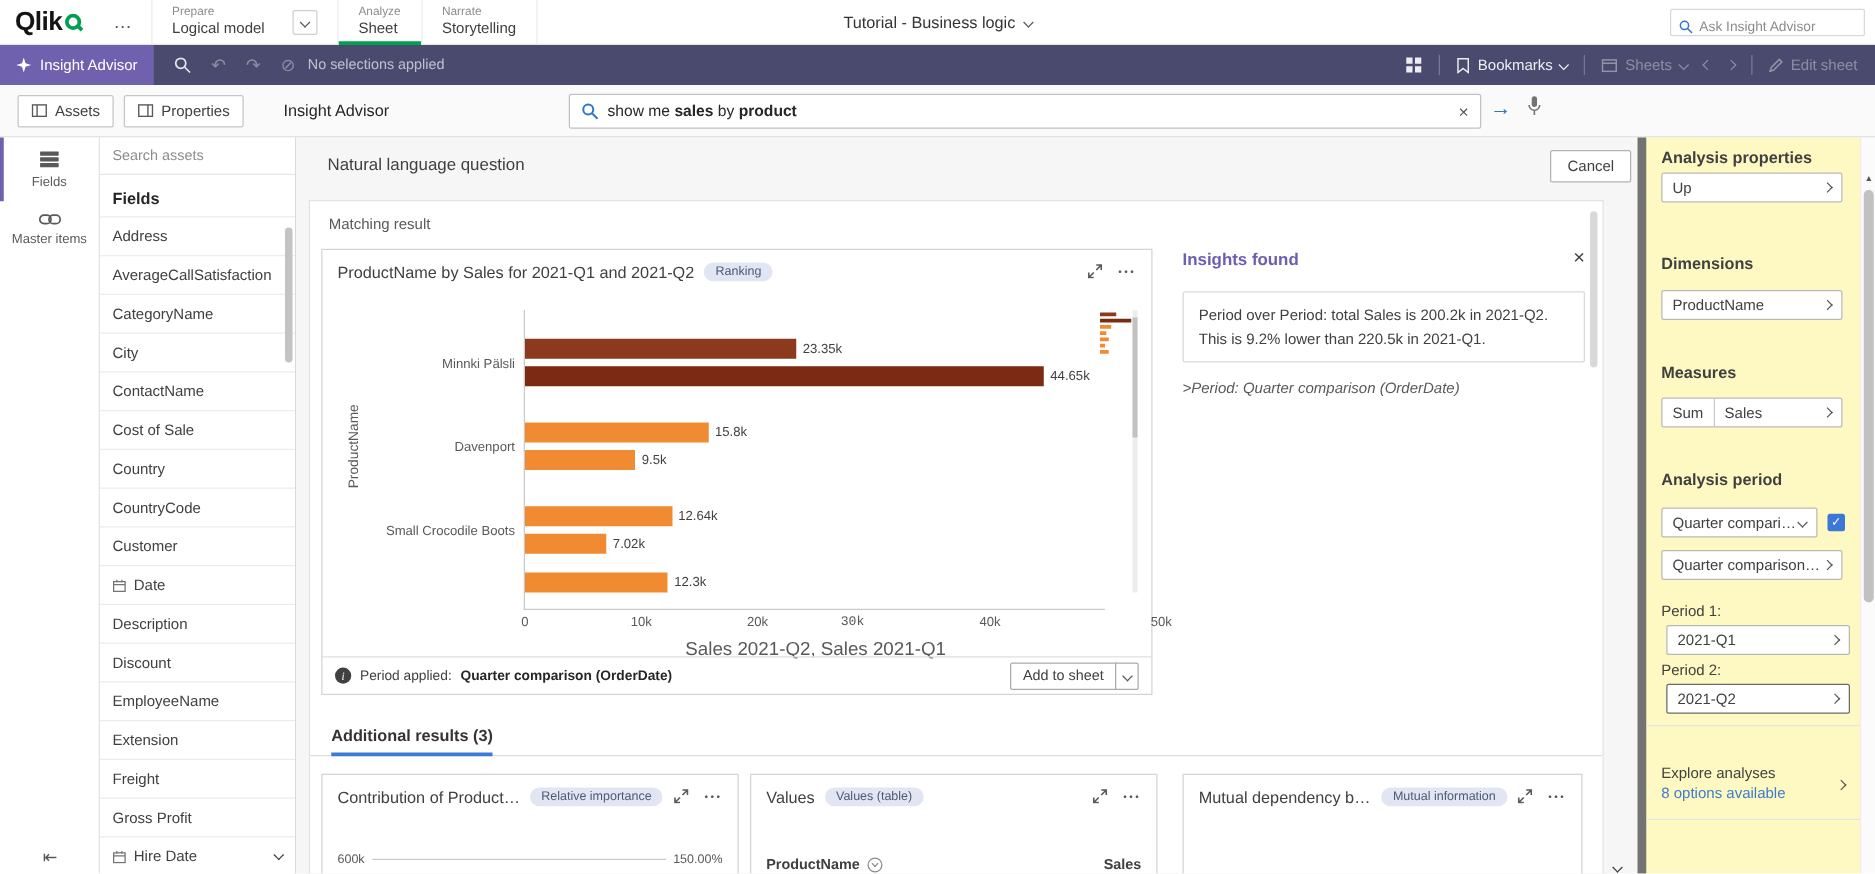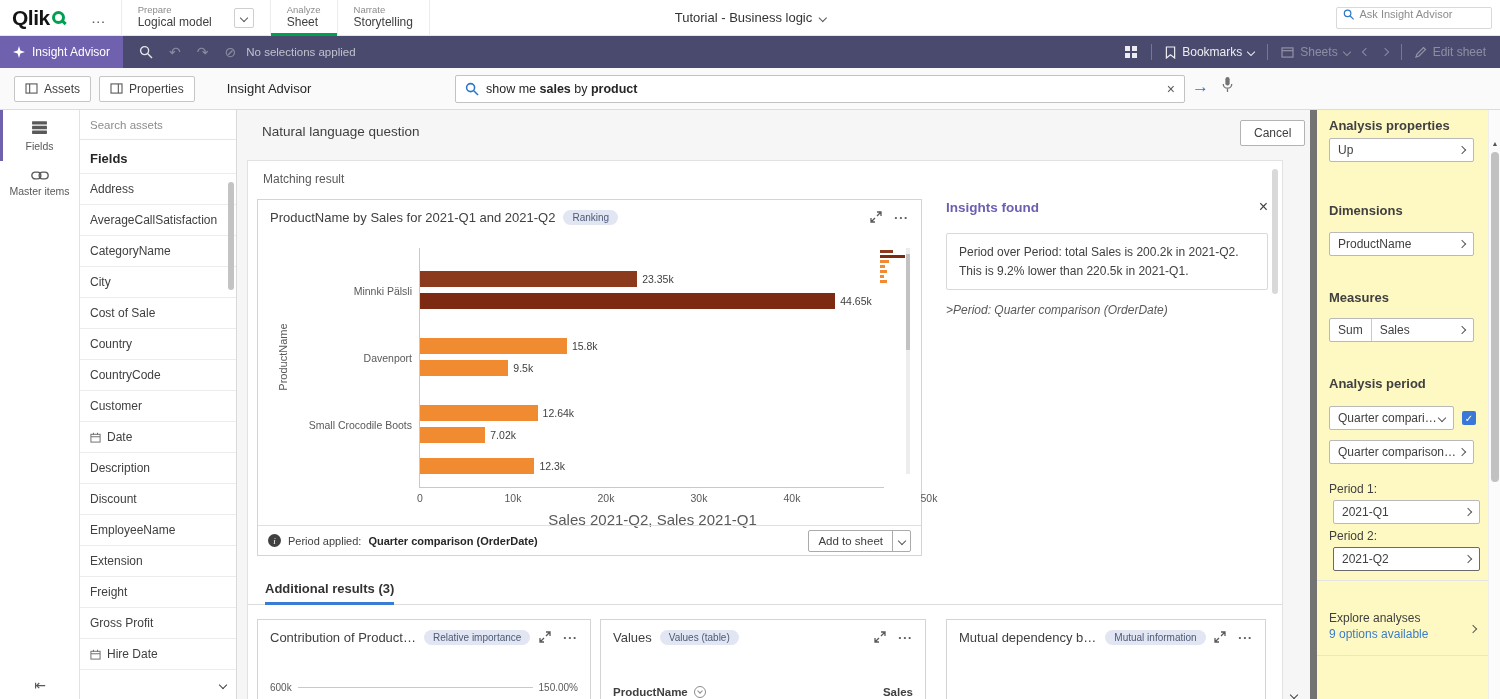--- a/index.html
+++ b/index.html
@@ -21,21 +21,21 @@
   .more-dots{font-size:15px;color:#595959;padding:0 12px;letter-spacing:1px}
   .navwrap{display:flex;height:36px;margin-left:2px}
   .nav-item{position:relative;display:flex;align-items:center;gap:22px;padding:0 16px;border-left:1px solid #ececec;height:36px}
   .nav-item:last-child{border-right:1px solid #ececec}
   .nav-stack{display:flex;flex-direction:column;justify-content:center;line-height:1.15}
   .nav-section{font-size:9.5px;color:#8c8c8c}
   .nav-label{font-size:12px;color:#404040}
   .nav-underline{position:absolute;left:0;right:0;bottom:0;height:3px;background:#00a050}
   .nav-dd{width:20px;height:20px;border:1px solid #cfcfcf;border-radius:2px;display:flex;align-items:center;justify-content:center;color:#595959;background:#fff}
   .app-title{position:absolute;left:50%;transform:translateX(-50%);display:flex;align-items:center;gap:7px;font-size:13px;color:#333}
-  .top-search{position:absolute;right:8px;top:7px;width:156px;height:22px;border:1px solid #d9d9d9;border-radius:2px;background:#fff;display:flex;align-items:flex-start;gap:5px;padding:0 6px}
+  .top-search{position:absolute;right:8px;top:7px;width:156px;height:22px;border:1px solid #d9d9d9;border-radius:2px;background:#fff;display:flex;align-items:flex-end;gap:5px;padding:0 6px}
   .top-search input{border:none;outline:none;width:100%;font-size:11px;font-family:"Liberation Sans",sans-serif;color:#404040}
   .top-search input::placeholder{color:#8c8c8c}
 
   
   .toolbar{position:absolute;top:36px;left:0;right:0;height:32px;background:#4a4a6e;display:flex;align-items:center}
   .ia-btn{height:32px;background:#6f61ad;color:#fff;display:flex;align-items:center;gap:7px;padding:0 13px;font-size:12px}
   .tb-icons{display:flex;align-items:center;gap:16px;margin-left:16px;color:rgba(255,255,255,.85)}
   .tb-icons .dim{opacity:.42}
   .glyph{font-size:14px;line-height:1}
   .tb-status{font-size:11.5px;color:rgba(255,255,255,.65);margin-left:10px}
@@ -310,20 +310,23 @@
         <div class="field-row">
           <span>AverageCallSatisfaction</span>
         </div>
         <div class="field-row">
           <span>CategoryName</span>
         </div>
         <div class="field-row">
           <span>City</span>
         </div>
         <div class="field-row">
+          <span>ContactName</span>
+        </div>
+        <div class="field-row">
           <span>Cost of Sale</span>
         </div>
         <div class="field-row">
           <span>Country</span>
         </div>
         <div class="field-row">
           <span>CountryCode</span>
         </div>
         <div class="field-row">
           <span>Customer</span>
@@ -403,21 +406,21 @@
               <div class="cat-label" style="top: 171px;">Small Crocodile Boots</div>
               <div class="bar" style="top: 157px; width: 117.552px; height: 16px; background: rgb(241, 139, 50);"></div>
               <div class="bar-val" style="top: 159px; left: 122.552px;">12.64k</div>
               <div class="bar" style="top: 179px; width: 65.286px; height: 16px; background: rgb(241, 139, 50);"></div>
               <div class="bar-val" style="top: 181px; left: 70.286px;">7.02k</div>
               <div class="bar" style="top: 210px; width: 114.39px; height: 16px; background: rgb(241, 139, 50);"></div>
               <div class="bar-val" style="top: 212px; left: 119.39px;">12.3k</div>
               <div class="xtick" style="left: 0px;">0</div>
               <div class="xtick" style="left: 93px;">10k</div>
               <div class="xtick" style="left: 186px;">20k</div>
-              <div class="xtick" style="left: 279px;">30k</div>
+              <div class="xtick" style="left: 262px; font-family: Liberation Mono, monospace;">30k</div>
               <div class="xtick" style="left: 372px;">40k</div>
               <div class="xtick" style="left: 465px; margin-left: 44px;">50k</div>
               <div class="xlab">Sales 2021-Q2, Sales 2021-Q1</div>
             </div>
           <div class="minimap">
             <div id="minimap-bars" style="padding-top:2px">
                 <div class="mini-bar" style="width: 13.076px; background: rgb(140, 58, 29);"></div>
                 <div class="mini-bar" style="width: 25.004px; background: rgb(124, 42, 18);"></div>
                 <div class="mini-bar" style="width: 8.848px; background: rgb(241, 139, 50);"></div>
                 <div class="mini-bar" style="width: 5.32px; background: rgb(241, 139, 50);"></div>
@@ -555,21 +558,21 @@
     </div>
 
     <span class="rp-lab" style="top:419px">Period 2:</span>
     <div class="rp-btn indent focus" style="top:437px">
       <span class="txt">2021-Q2</span>
       <span class="chev right"></span>
     </div>
 
     <div class="rp-div" style="top:470px"></div>
     <span class="rp-lab" style="top:501px">Explore analyses</span>
-    <span class="rp-link" style="top:517px">9 options available</span>
+    <span class="rp-link" style="top:517px">8 options available</span>
     <span class="rp-rowchev" style="top:508px"><span class="chev right"></span></span>
     <div class="rp-div" style="top:545px"></div>
   </div>
 
   <div class="pagescroll">
     <span class="up">▲</span>
     <div class="thumb"></div>
   </div>
 </div>
 

